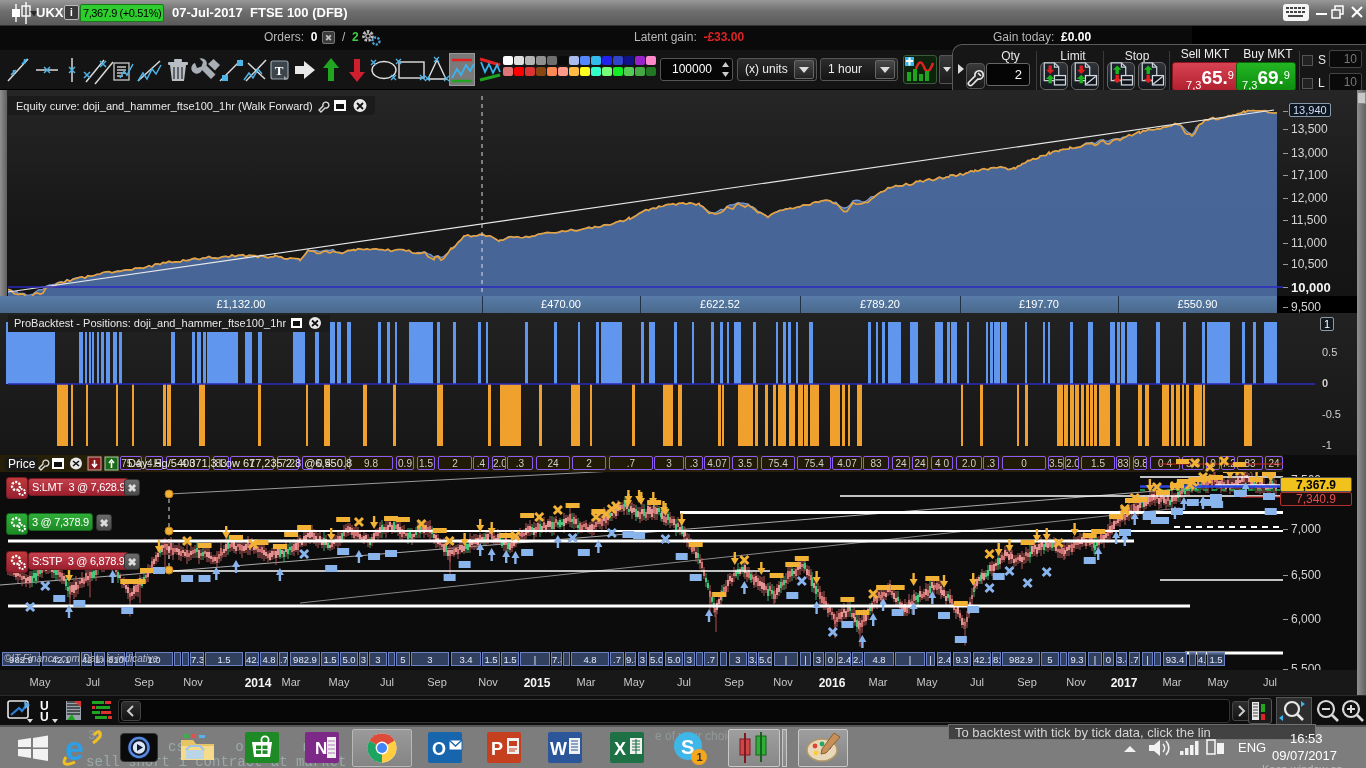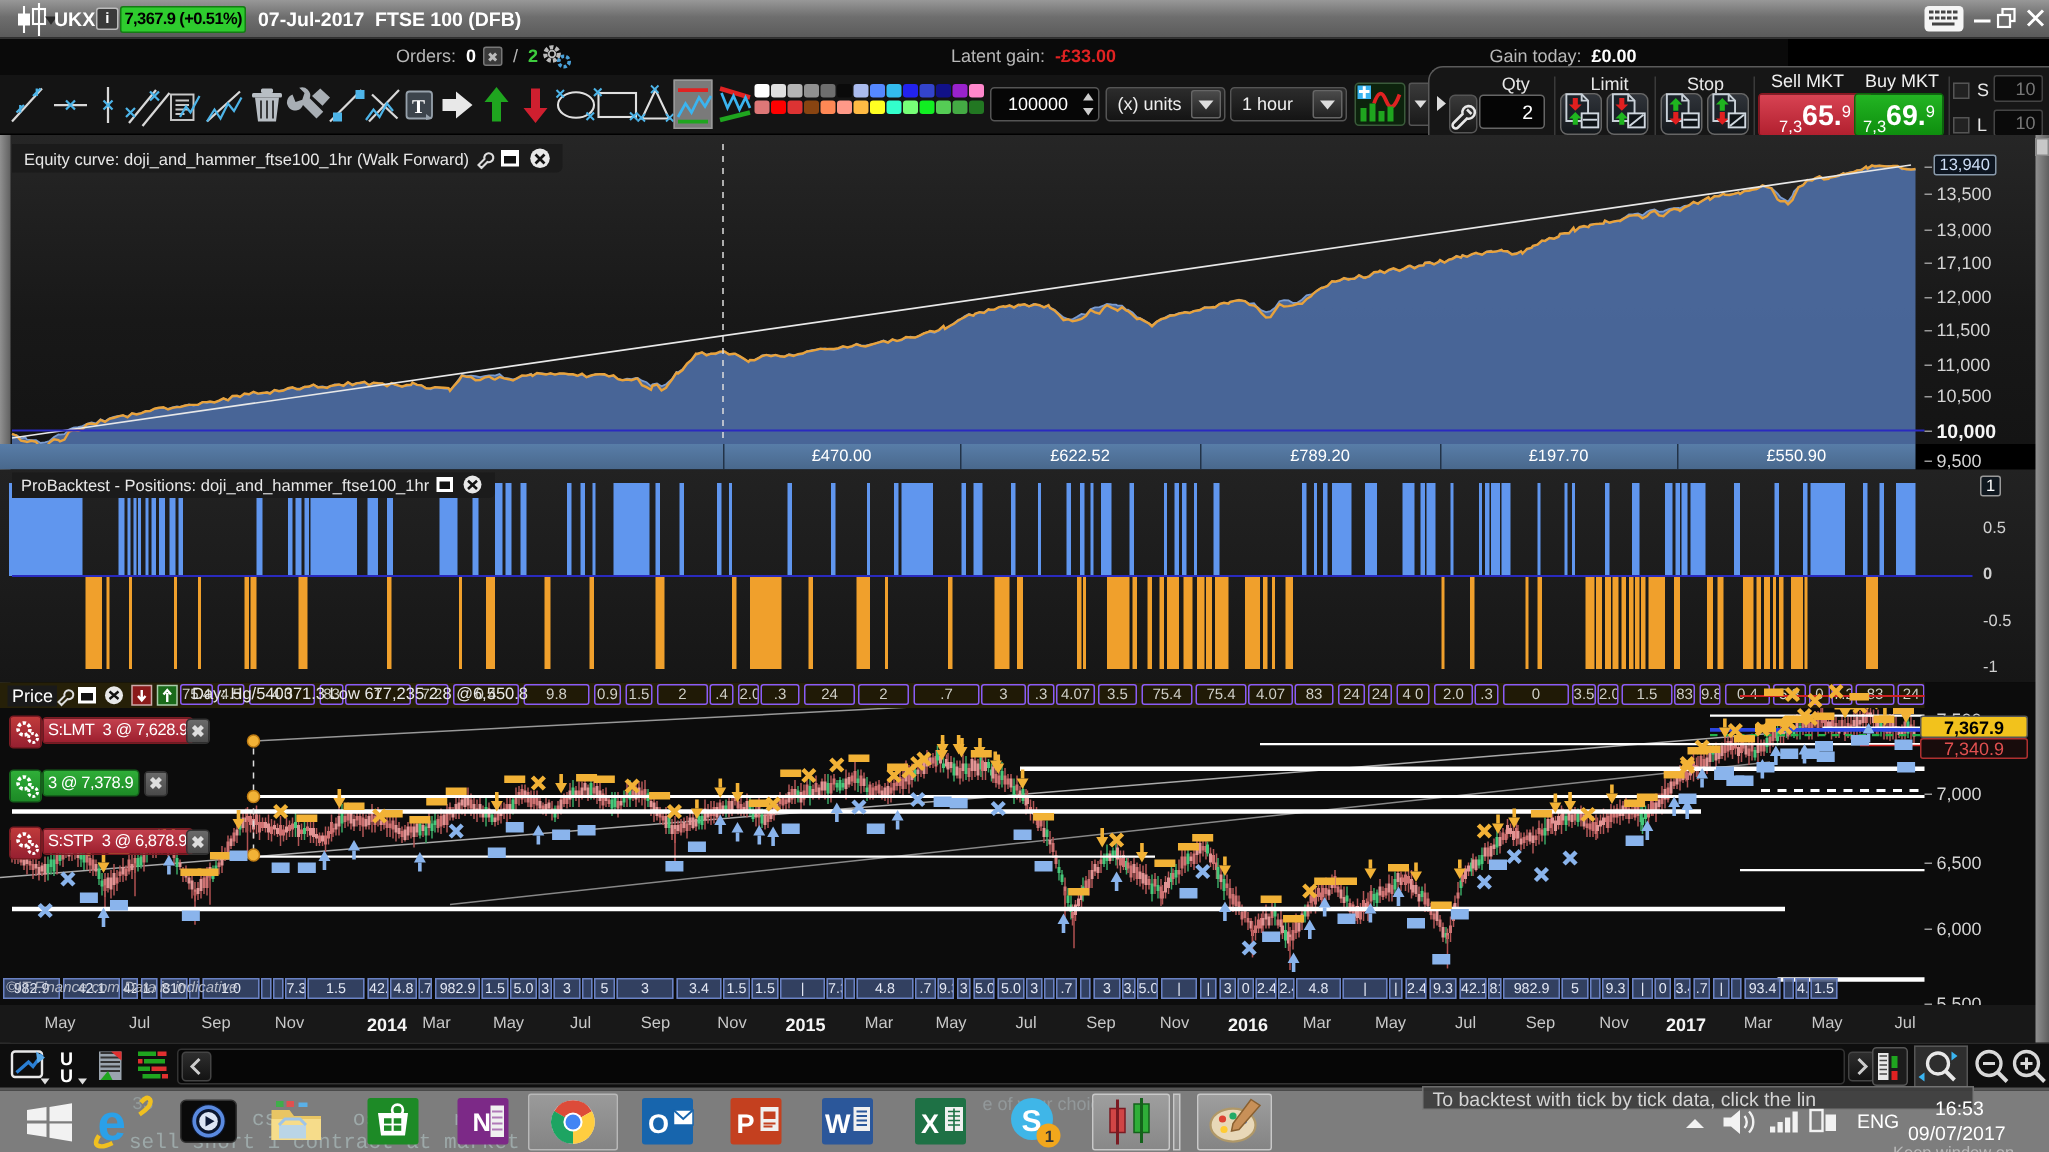--- a/index.html
+++ b/index.html
@@ -36,21 +36,21 @@
 <div id="titlebar" class="abs">
   <svg width="40" height="26" style="position:absolute;left:6px;top:0">
     <line x1="10" y1="4" x2="10" y2="22" stroke="#fff" stroke-width="1.4"></line>
     <rect x="6" y="9" width="8" height="8" fill="#fff"></rect>
     <line x1="20" y1="2" x2="20" y2="24" stroke="#fff" stroke-width="1.4"></line>
     <rect x="16" y="6" width="8" height="10" fill="none" stroke="#fff" stroke-width="1.4"></rect>
     <path d="M24,11 l8,0 -4,5.5 z" fill="#2a2a2a"></path>
   </svg>
   <span class="abs" style="left:36px;top:5px;font-weight:bold;color:#fff;font-size:13px">UKX</span>
   <span class="abs" style="left:64px;top:5px;width:15px;height:15px;background:#3a3a3a;border:1px solid #bbb;border-radius:2px;color:#fff;font-size:10px;font-weight:bold;text-align:center;line-height:14px">i</span>
-  <span class="abs" style="left:80px;top:4px;background:#2ecc2e;border:1px solid #157a15;color:#000;font-weight:bold;font-size:11px;padding:0 2px;border-radius:2px;line-height:16px;letter-spacing:-0.4px">7,367.9 (+0.51%)</span>
+  <span class="abs" style="left:80px;top:4px;background:#2ecc2e;border:1px solid #157a15;color:#000;font-weight:normal;font-size:11px;padding:0 2px;border-radius:2px;line-height:16px;letter-spacing:-0.4px">7,367.9 (+0.51%)</span>
   <span class="abs" style="left:172px;top:5px;font-weight:bold;color:#fff;font-size:13px">07-Jul-2017&nbsp; FTSE 100 (DFB)</span>
 
   <span class="abs" style="left:1283px;top:4px;width:26px;height:17px;background:#f5f5f5;border-radius:3px"></span>
   <svg width="26" height="17" style="position:absolute;left:1283px;top:4px">
       <g fill="#444">
         <rect x="3" y="3" width="3" height="2"></rect>
         <rect x="7" y="3" width="3" height="2"></rect>
         <rect x="11" y="3" width="3" height="2"></rect>
         <rect x="15" y="3" width="3" height="2"></rect>
         <rect x="19" y="3" width="3" height="2"></rect>
@@ -319,20 +319,21 @@
     <div class="tick" style="top:153px"></div>
     <div class="axlab" style="top:167px">10,500</div>
     <div class="tick" style="top:174px"></div>
     <div class="axlab axbold" style="top:190px">10,000</div>
     <div class="tick" style="top:197px"></div>
     <div class="axlab" style="top:210px">9,500</div>
     <div class="tick" style="top:217px"></div>
   </div>
 
 <div id="band" class="abs">
+  <div style="position:absolute;left:0;top:2px;width:482px;text-align:center">£1,132.00</div>
   <div style="position:absolute;left:482px;top:2px;width:158px;text-align:center">£470.00</div>
   <div style="position:absolute;left:640px;top:2px;width:160px;text-align:center">£622.52</div>
   <div style="position:absolute;left:800px;top:2px;width:160px;text-align:center">£789.20</div>
   <div style="position:absolute;left:960px;top:2px;width:158px;text-align:center">£197.70</div>
   <div style="position:absolute;left:1118px;top:2px;width:159px;text-align:center">£550.90</div>
   <div style="position:absolute;left:482px;top:0;width:1px;height:17px;background:#223348"></div>
   <div style="position:absolute;left:640px;top:0;width:1px;height:17px;background:#223348"></div>
   <div style="position:absolute;left:800px;top:0;width:1px;height:17px;background:#223348"></div>
   <div style="position:absolute;left:960px;top:0;width:1px;height:17px;background:#223348"></div>
   <div style="position:absolute;left:1118px;top:0;width:1px;height:17px;background:#223348"></div>

